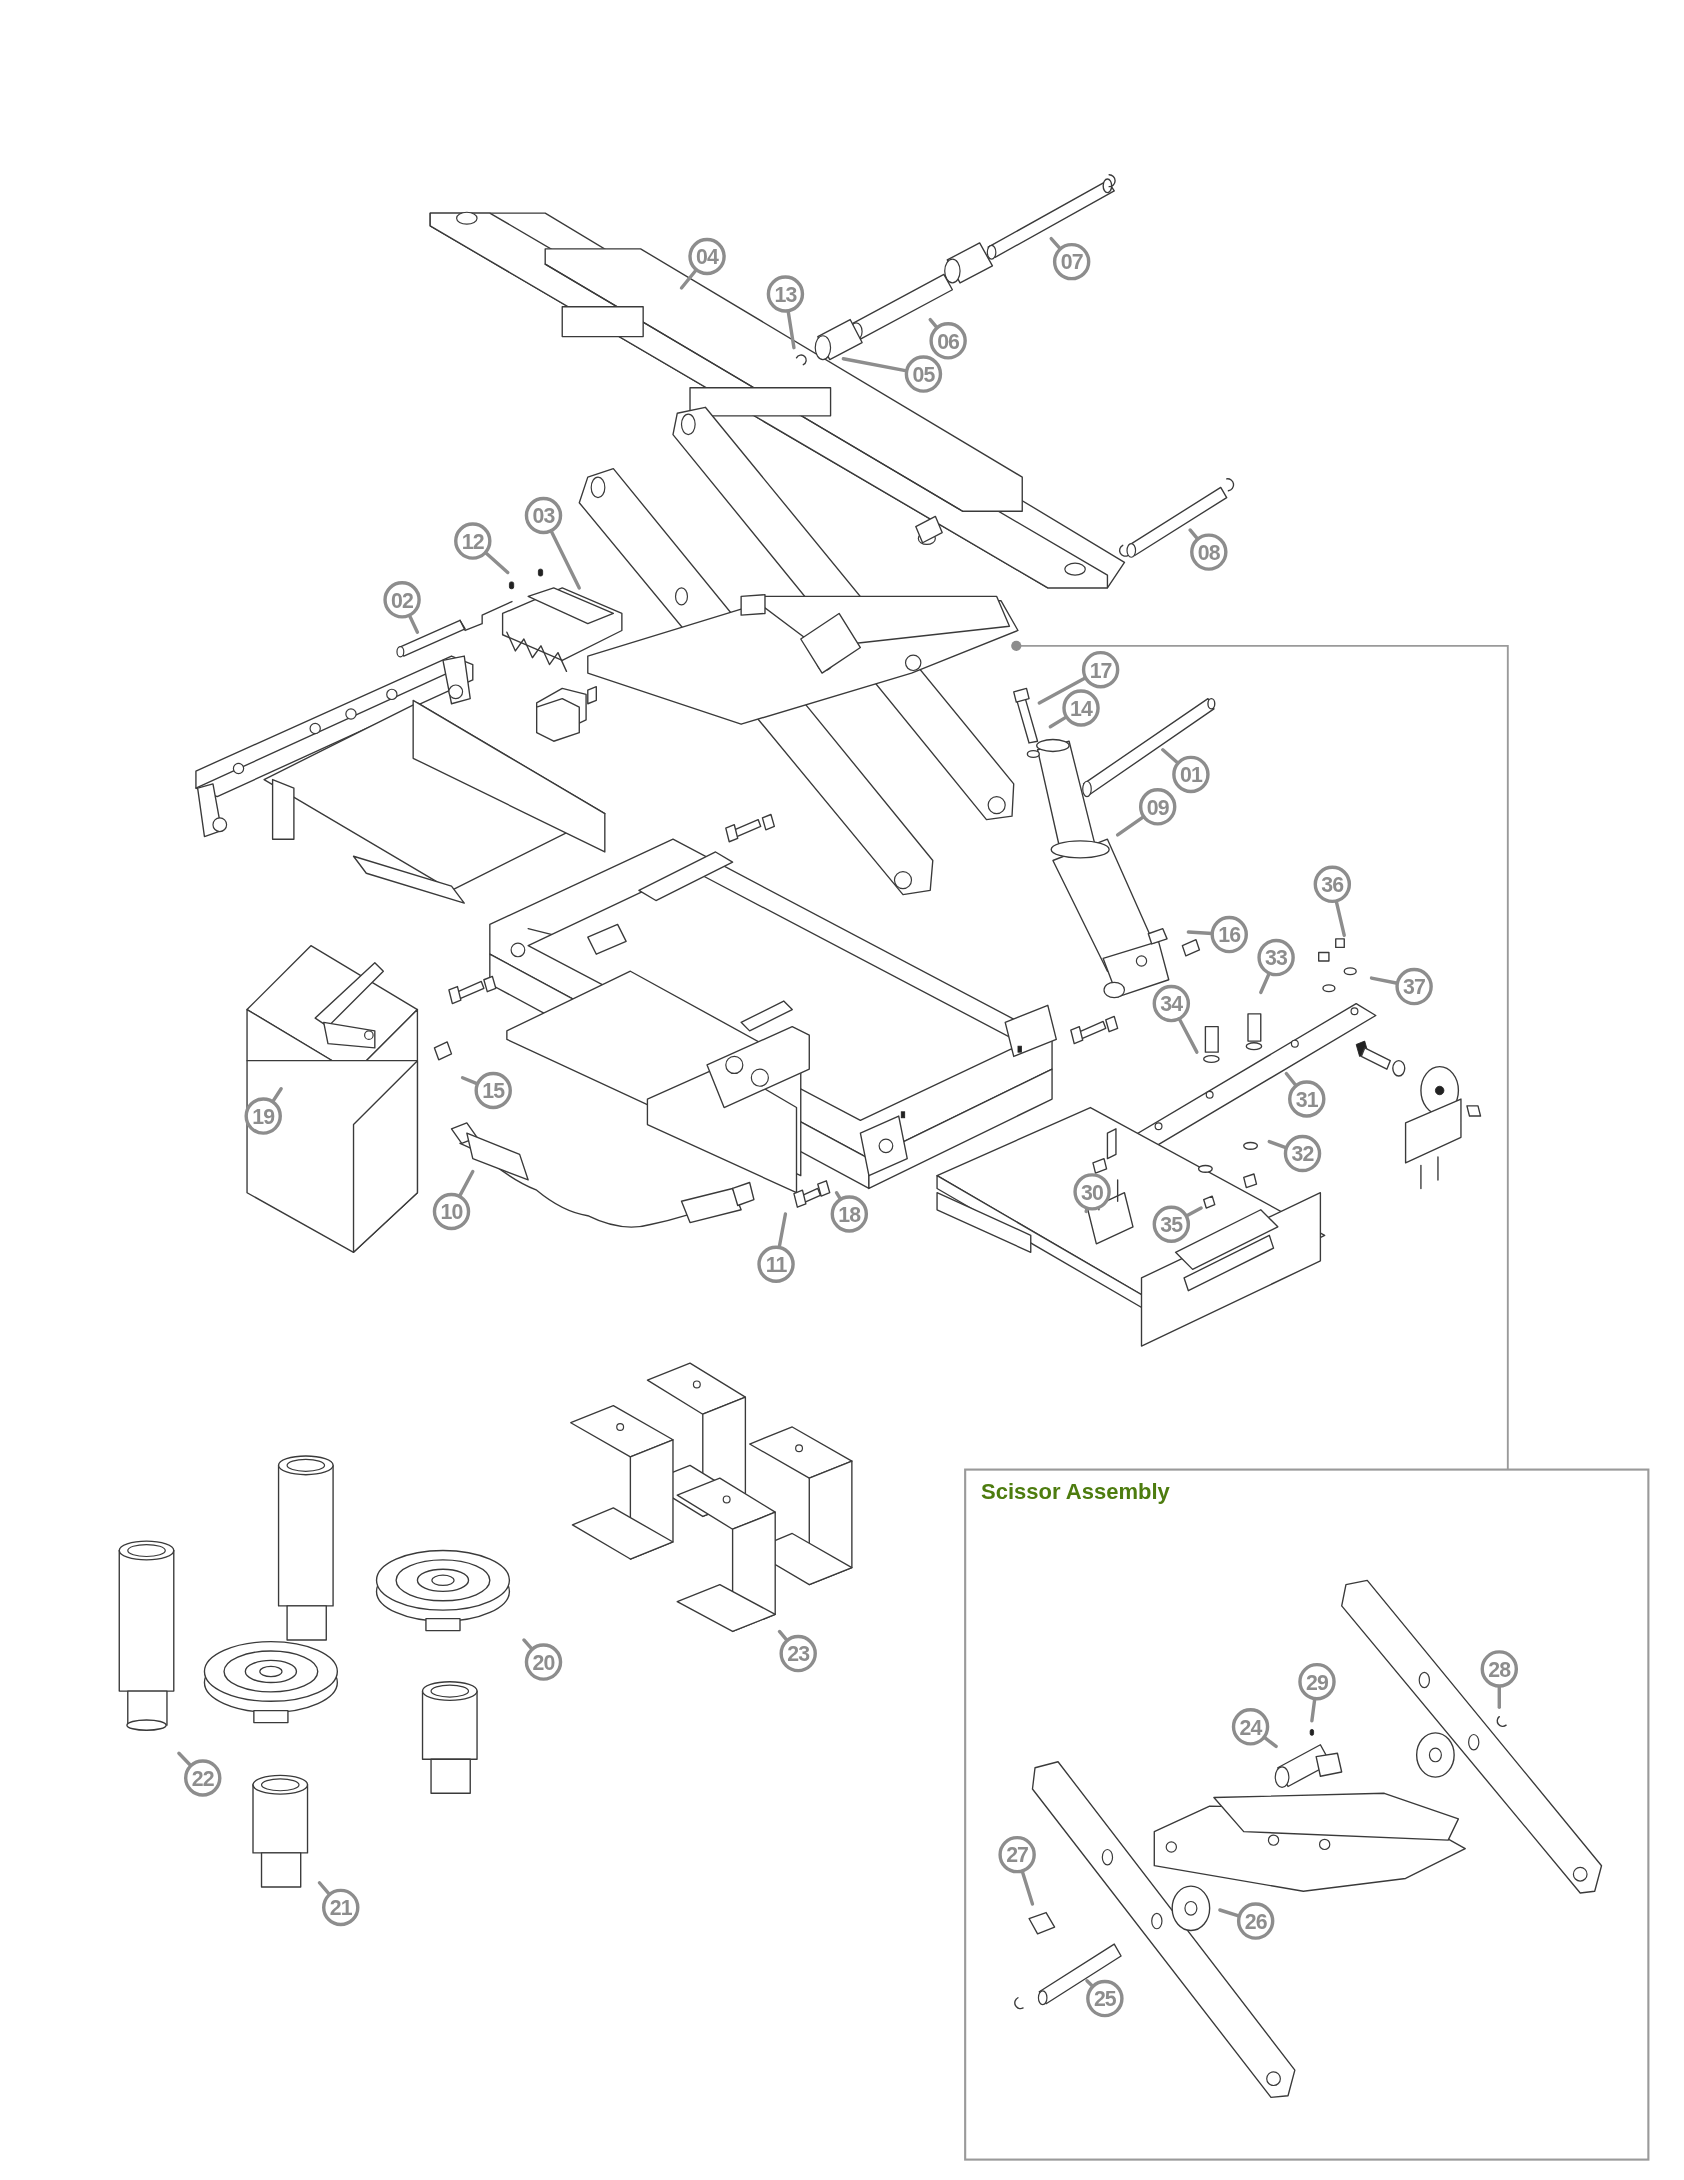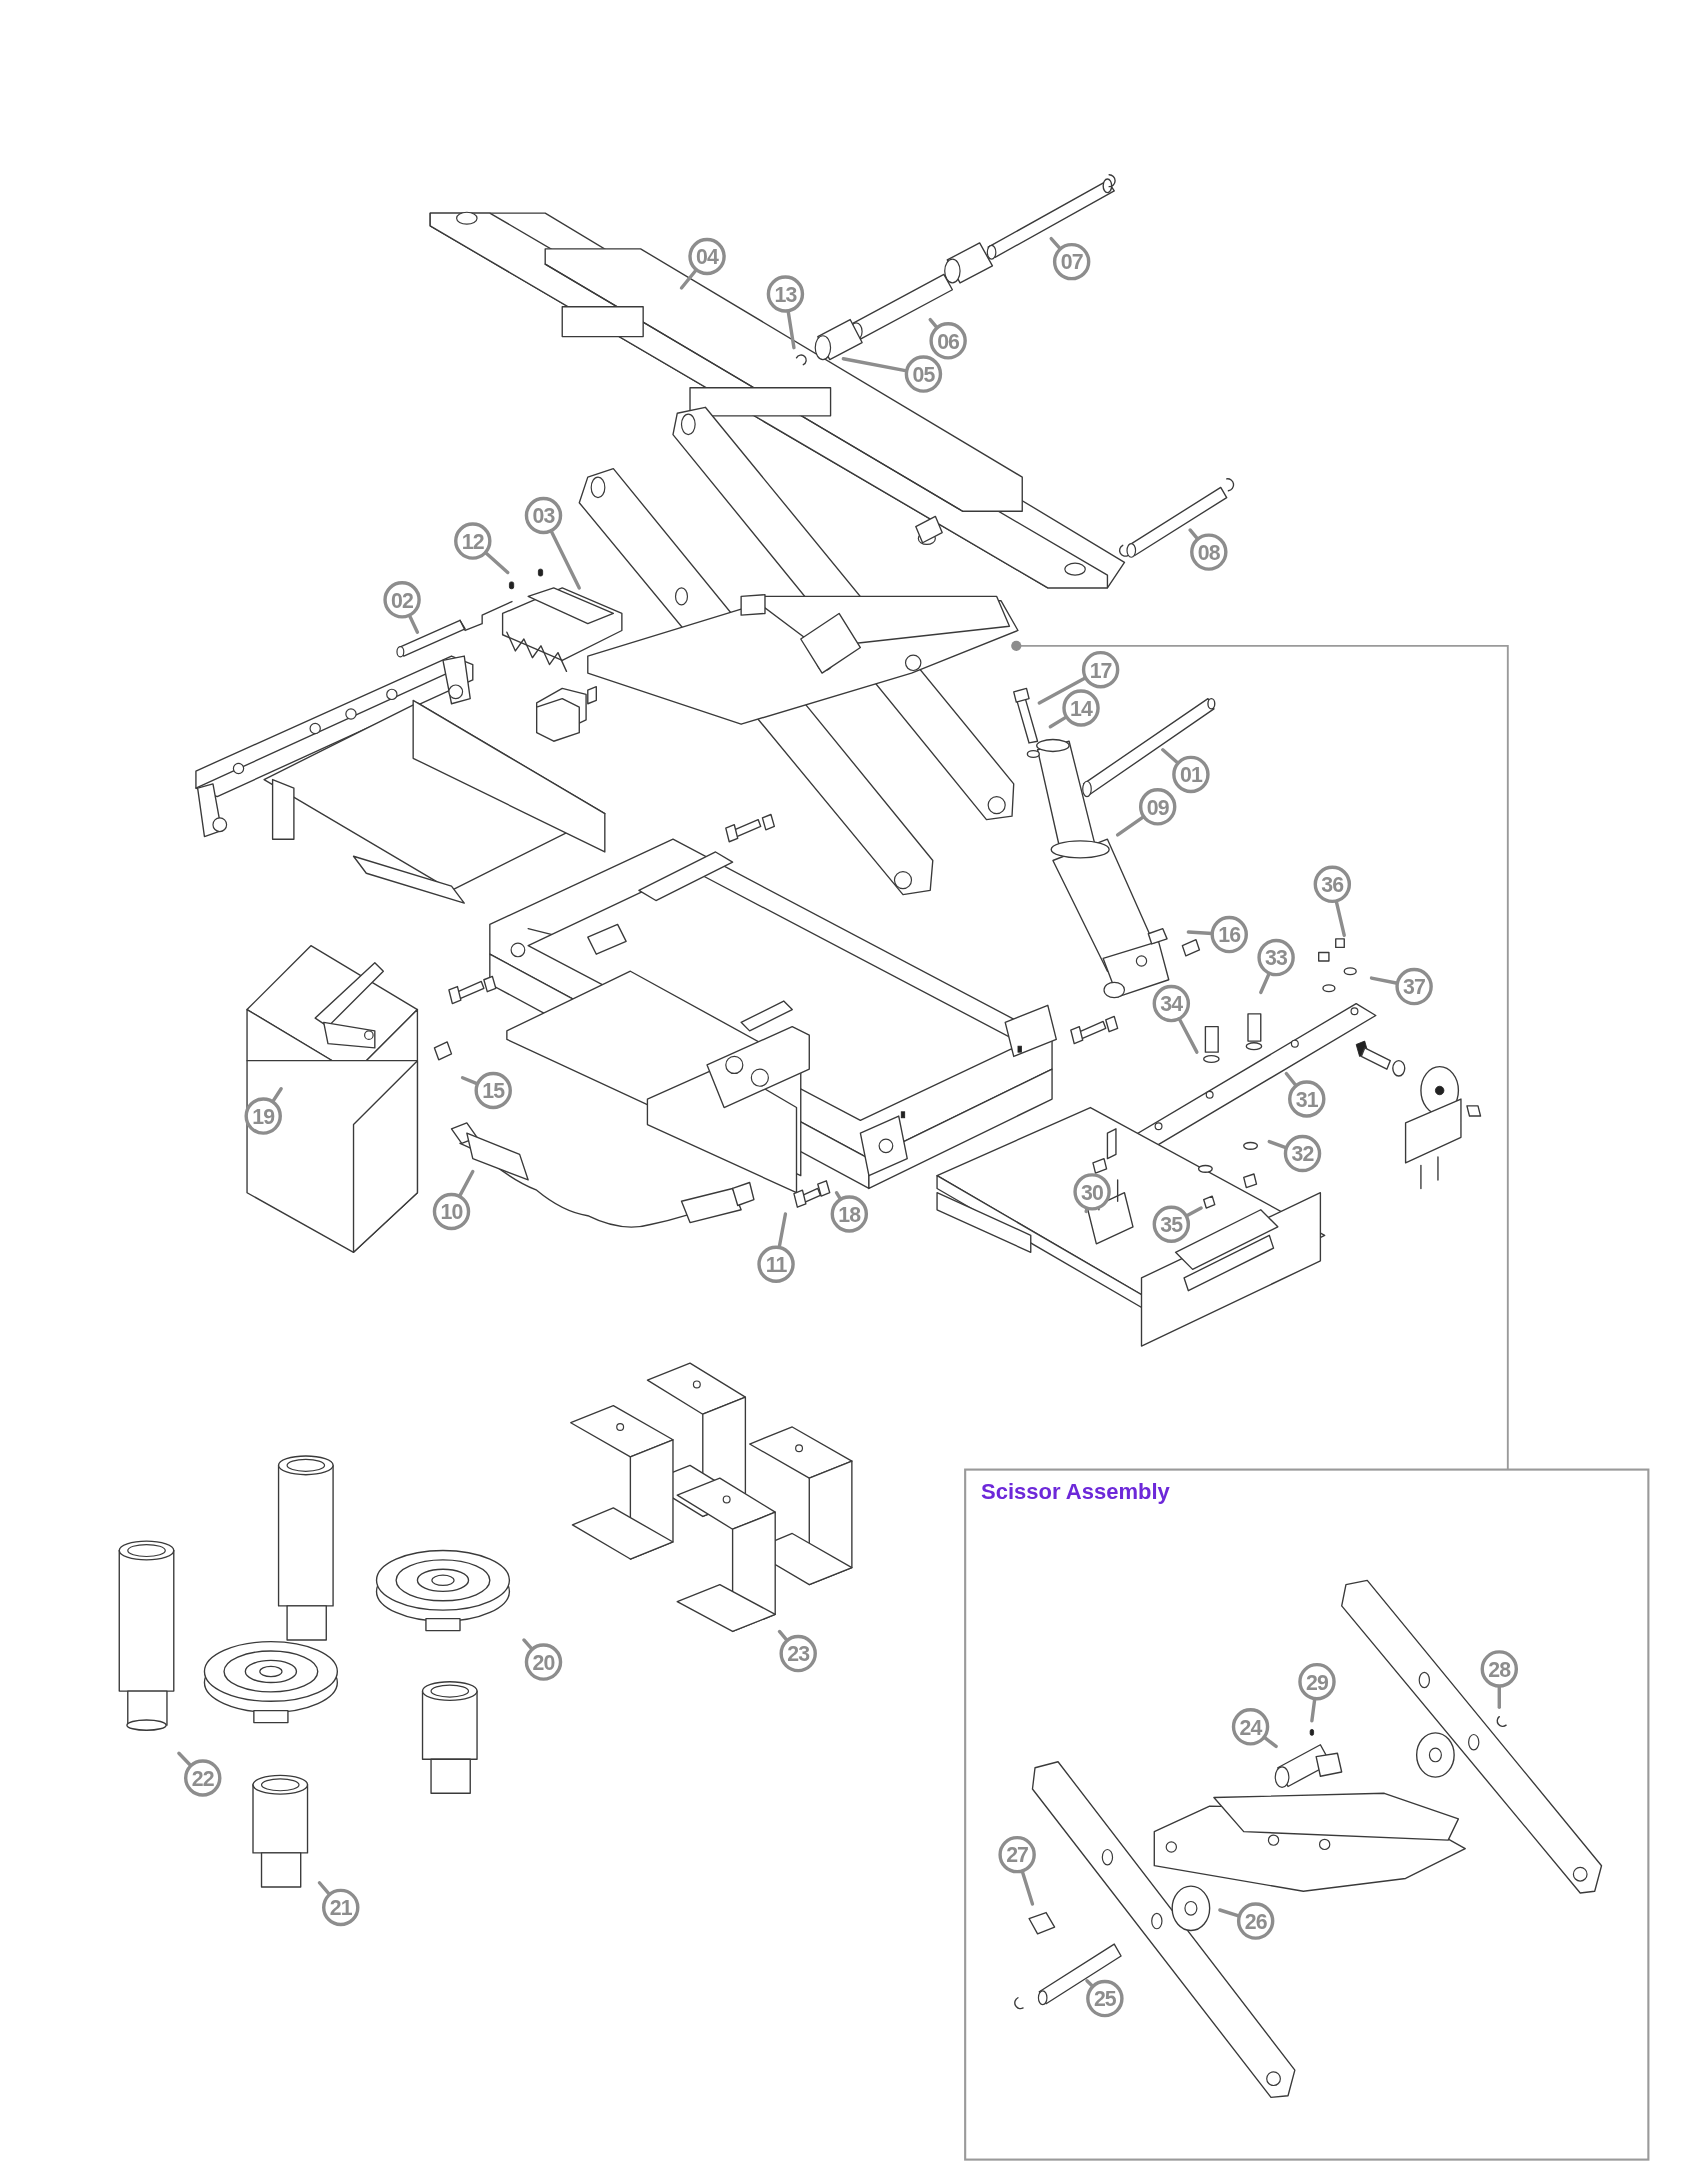--- a/index.html
+++ b/index.html
@@ -8,21 +8,21 @@
   .part { fill: #ffffff; stroke: #3a3a3a; stroke-width: 1.6; stroke-linejoin: round; }
   .part-line { fill: none; stroke: #3a3a3a; stroke-width: 1.6; stroke-linejoin: round; stroke-linecap: round; }
   .hole { fill: #ffffff; stroke: #3a3a3a; stroke-width: 1.4; }
   .dark { fill: #222; stroke: #222; stroke-width: 1; }
   .callout-circle { fill: #ffffff; stroke: #8d8d8d; stroke-width: 4; }
   .callout-text { fill: #8d8d8d; font-family: "Liberation Sans", sans-serif; font-size: 25px; font-weight: bold; text-anchor: middle; dominant-baseline: central; letter-spacing: -1px; }
   .leader { stroke: #8d8d8d; stroke-width: 4; stroke-linecap: round; fill: none; }
   .inset-box { fill: none; stroke: #9a9a9a; stroke-width: 2.5; }
   .connector { fill: none; stroke: #9a9a9a; stroke-width: 2.2; }
   .connector-dot { fill: #8d8d8d; }
-  .inset-title { position: absolute; left: 981px; top: 1479px; font-family: "Liberation Sans", sans-serif; font-weight: bold; font-size: 22px; color: #6d28d9; }
+  .inset-title { position: absolute; left: 981px; top: 1479px; font-family: "Liberation Sans", sans-serif; font-weight: bold; font-size: 22px; color: #4d7c0f; }
 </style>
 </head>
 <body>
 
 <svg id="diagram" viewBox="0 0 1978 2560" xmlns="http://www.w3.org/2000/svg">
 
   <g>
     <polygon class="part" points="505,250 640,250 1320,660 1300,690 1230,690 505,265"></polygon>
     <polygon class="part" points="505,250 505,265 1230,690 1300,690 1300,675 575,250"></polygon>
     <ellipse class="hole" cx="548" cy="256" rx="12" ry="7"></ellipse>

